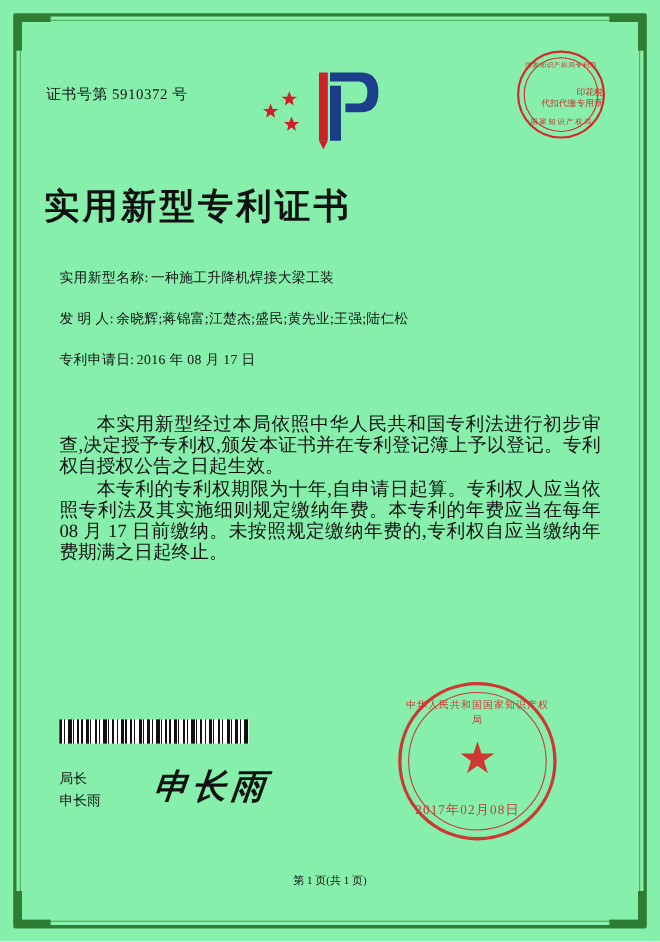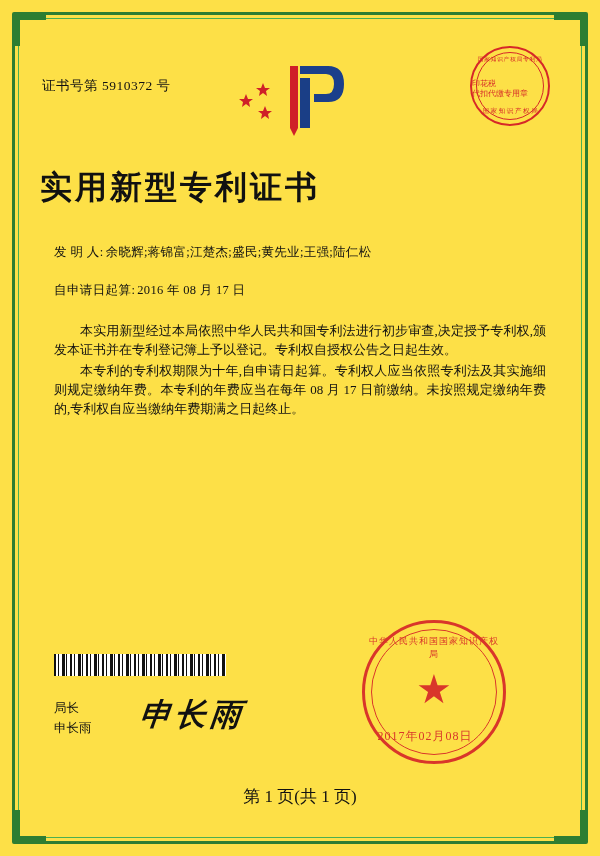--- a/index.html
+++ b/index.html
@@ -12,21 +12,21 @@
     height: 856px;
     font-family: "Liberation Serif", "DejaVu Serif", serif;
     color: #1a1a1a;
     overflow: hidden;
     position: relative;
   }
 
   .page {
     position: absolute;
     inset: 0;
-    background: #fde047;
+    background: #86efac;
   }
 
   
   .border-outer {
     position: absolute;
     left: 12px;
     top: 12px;
     right: 12px;
     bottom: 12px;
     border: 3px solid #2e7d32;
@@ -107,21 +107,21 @@
     text-align: center;
     font-size: 6px;
     letter-spacing: 0.5px;
     color: #d62828;
     transform: scaleY(0.9);
   }
   .seal-topright .mid-text {
     position: absolute;
     left: 0; right: 0;
     top: 31px;
-    text-align: left;
+    text-align: right;
     font-size: 8px;
     line-height: 10px;
     color: #d62828;
   }
   .seal-topright .bot-text {
     position: absolute;
     left: 0; right: 0;
     bottom: 8px;
     text-align: center;
     font-size: 6.5px;
@@ -156,24 +156,24 @@
     white-space: nowrap;
     letter-spacing: 0.4px;
   }
   .field .value {
     margin-left: 2px;
     letter-spacing: 0.3px;
   }
 
   
   .body-text {
-    margin-top: 22px;
+    margin-top: 40px;
     padding-left: 14px;
     padding-right: 14px;
-    font-size: 13px;
+    font-size: 17px;
     line-height: 19px;
     text-align: justify;
     color: #111;
   }
   .body-text p {
     margin: 0 0 2px 0;
     text-indent: 2em;
   }
 
   
@@ -264,21 +264,21 @@
     color: #d62828;
   }
 
   
   .footer {
     position: absolute;
     left: 0;
     right: 0;
     bottom: 8px;
     text-align: center;
-    font-size: 17px;
+    font-size: 10px;
     color: #111;
   }
 </style>
 </head>
 <body>
 
 <div class="page">
 
   <div class="border-outer"></div>
   <div class="border-inner"></div>
@@ -315,25 +315,29 @@
         <div class="arc-text">国家知识产权局专利局</div>
         <div class="mid-text">印花税<br>代扣代缴专用章</div>
         <div class="bot-text">国 家 知 识 产 权 局</div>
       </div>
     </div>
 
     <div class="title">实用新型专利证书</div>
 
     <div class="fields">
       <div class="field">
+        <span class="label">实用新型名称:</span>
+        <span class="value">一种施工升降机焊接大梁工装</span>
+      </div>
+      <div class="field">
         <span class="label">发 明 人:</span>
         <span class="value">余晓辉;蒋锦富;江楚杰;盛民;黄先业;王强;陆仁松</span>
       </div>
       <div class="field">
-        <span class="label">自申请日起算:</span>
+        <span class="label">专利申请日:</span>
         <span class="value">2016 年 08 月 17 日</span>
       </div>
     </div>
 
     <div class="body-text">
       <p>本实用新型经过本局依照中华人民共和国专利法进行初步审查,决定授予专利权,颁发本证书并在专利登记簿上予以登记。专利权自授权公告之日起生效。</p>
       <p>本专利的专利权期限为十年,自申请日起算。专利权人应当依照专利法及其实施细则规定缴纳年费。本专利的年费应当在每年 08 月 17 日前缴纳。未按照规定缴纳年费的,专利权自应当缴纳年费期满之日起终止。</p>
     </div>
 
     <div class="barcode"></div>

